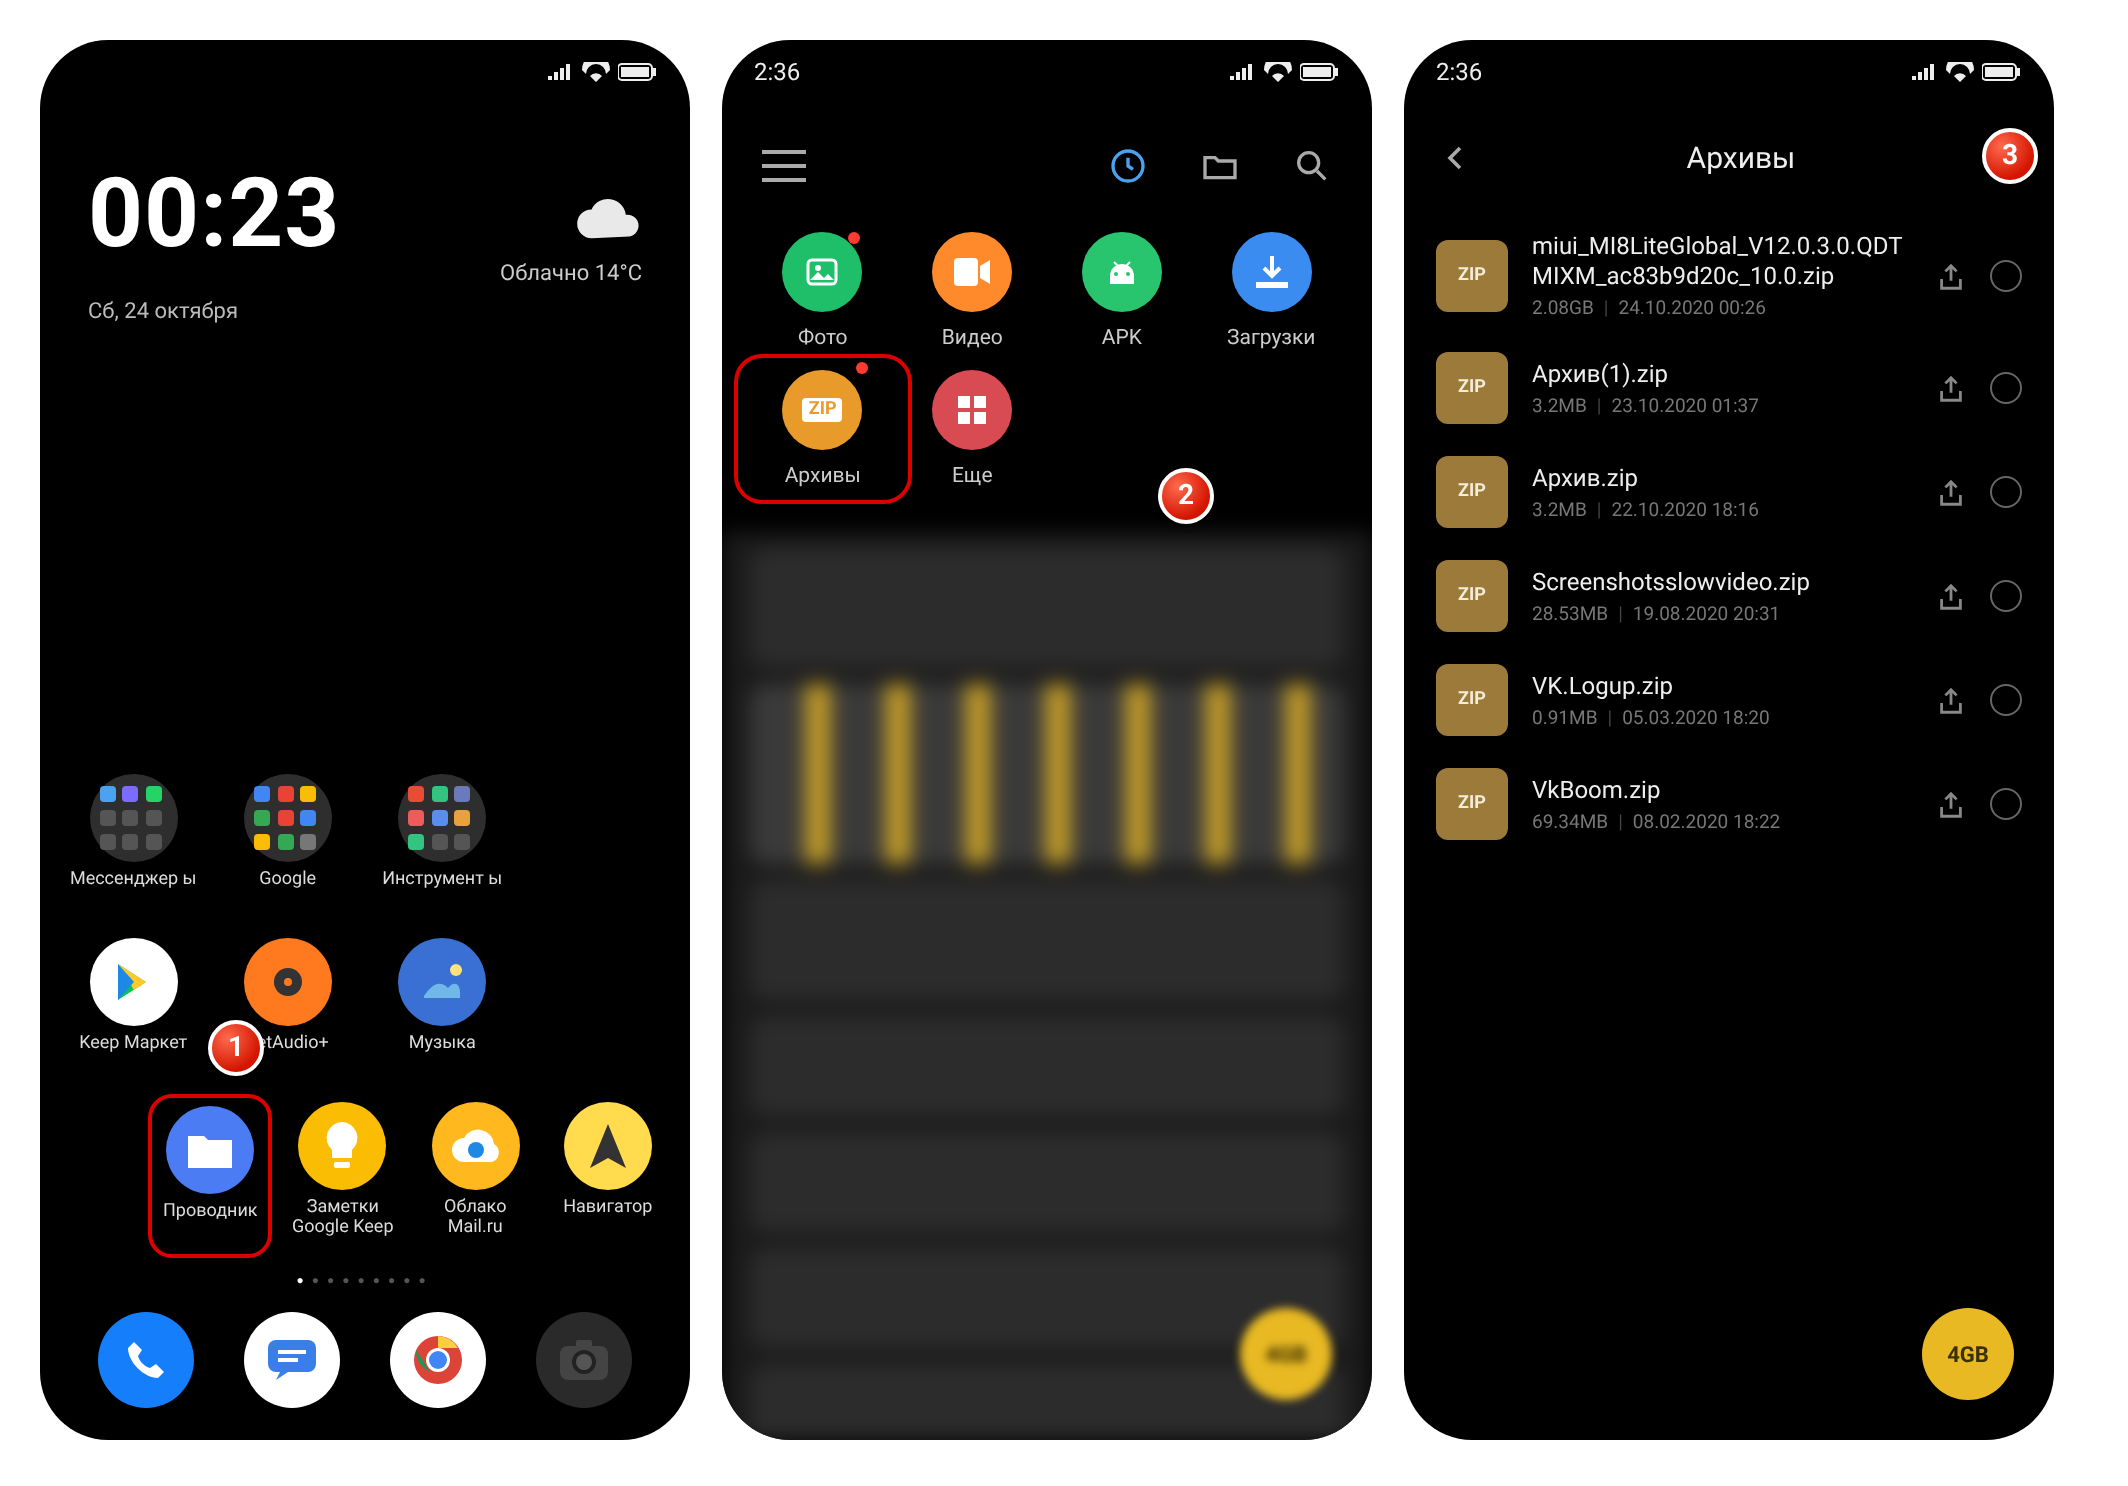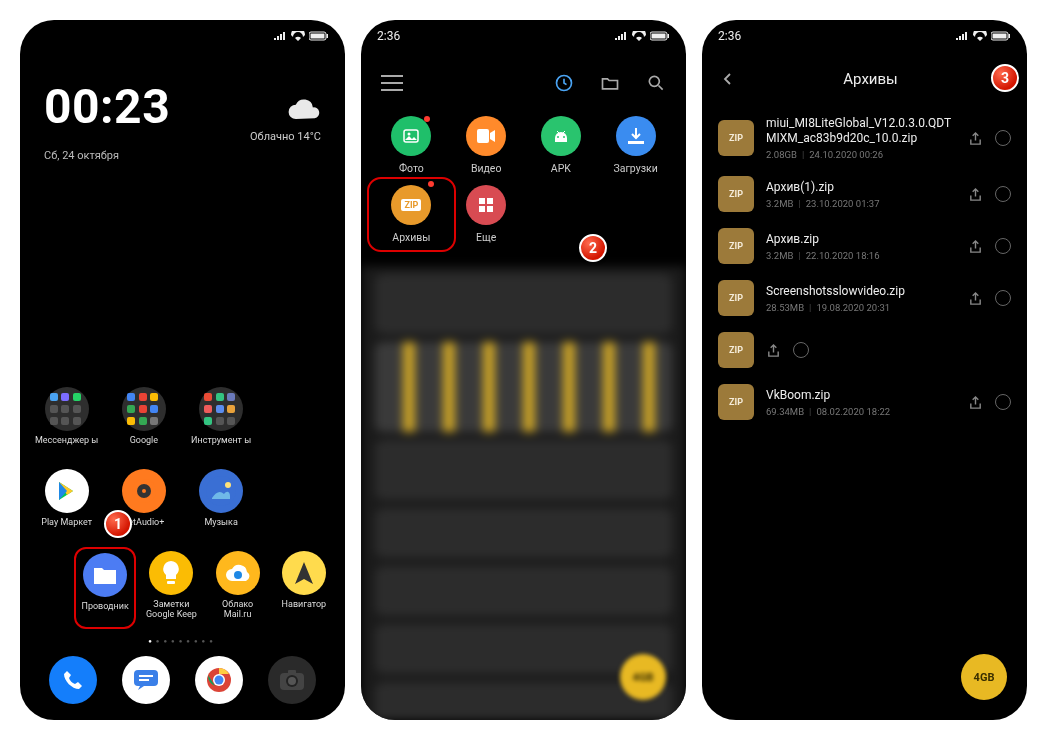--- a/index.html
+++ b/index.html
@@ -306,21 +306,21 @@
   <div class="homegrid" id="grid-mid" style="margin-top:4px;">
       <div class="app">
         <div class="app-icon" style="background: rgb(255, 255, 255);">
           <svg width="24" height="24" viewBox="0 0 24 24">
             <path d="M4 3l14 9L4 21z" fill="#00c853"></path>
             <path d="M4 3l14 9-6 4z" fill="#ffca28"></path>
             <path d="M4 21l8-5 6 5z" fill="#d32f2f" opacity="0"></path>
             <path d="M4 3l8 9-8 9z" fill="#1e88e5"></path>
           </svg>
         </div>
-        <div class="app-label">Play Маркет</div>
+        <div class="app-label">Keep Маркет</div>
       </div>
       <div class="app">
         <div class="app-icon" style="background: rgb(255, 122, 31);">
           <svg width="26" height="26" viewBox="0 0 26 26">
             <circle cx="13" cy="13" r="12" fill="#ff7a1f"></circle>
             <circle cx="13" cy="13" r="7" fill="#333"></circle>
             <circle cx="13" cy="13" r="2" fill="#ff7a1f"></circle>
           </svg>
         </div>
         <div class="app-label">JetAudio+</div>
@@ -611,20 +611,24 @@
         </div>
         <div class="file-actions">
           <svg class="share-icon" viewBox="0 0 16 16">
             <path d="M3 9v5h10V9M8 2v8M5 5l3-3 3 3"></path>
           </svg>
           <div class="sel-circle"></div>
         </div>
       </div>
       <div class="file">
         <div class="file-icon">ZIP</div>
+        <div class="file-body">
+          <div class="file-name">VK.Logup.zip</div>
+          <div class="file-meta">0.91MB<span class="bar">|</span>05.03.2020 18:20</div>
+        </div>
         <div class="file-actions">
           <svg class="share-icon" viewBox="0 0 16 16">
             <path d="M3 9v5h10V9M8 2v8M5 5l3-3 3 3"></path>
           </svg>
           <div class="sel-circle"></div>
         </div>
       </div>
       <div class="file">
         <div class="file-icon">ZIP</div>
         <div class="file-body">

